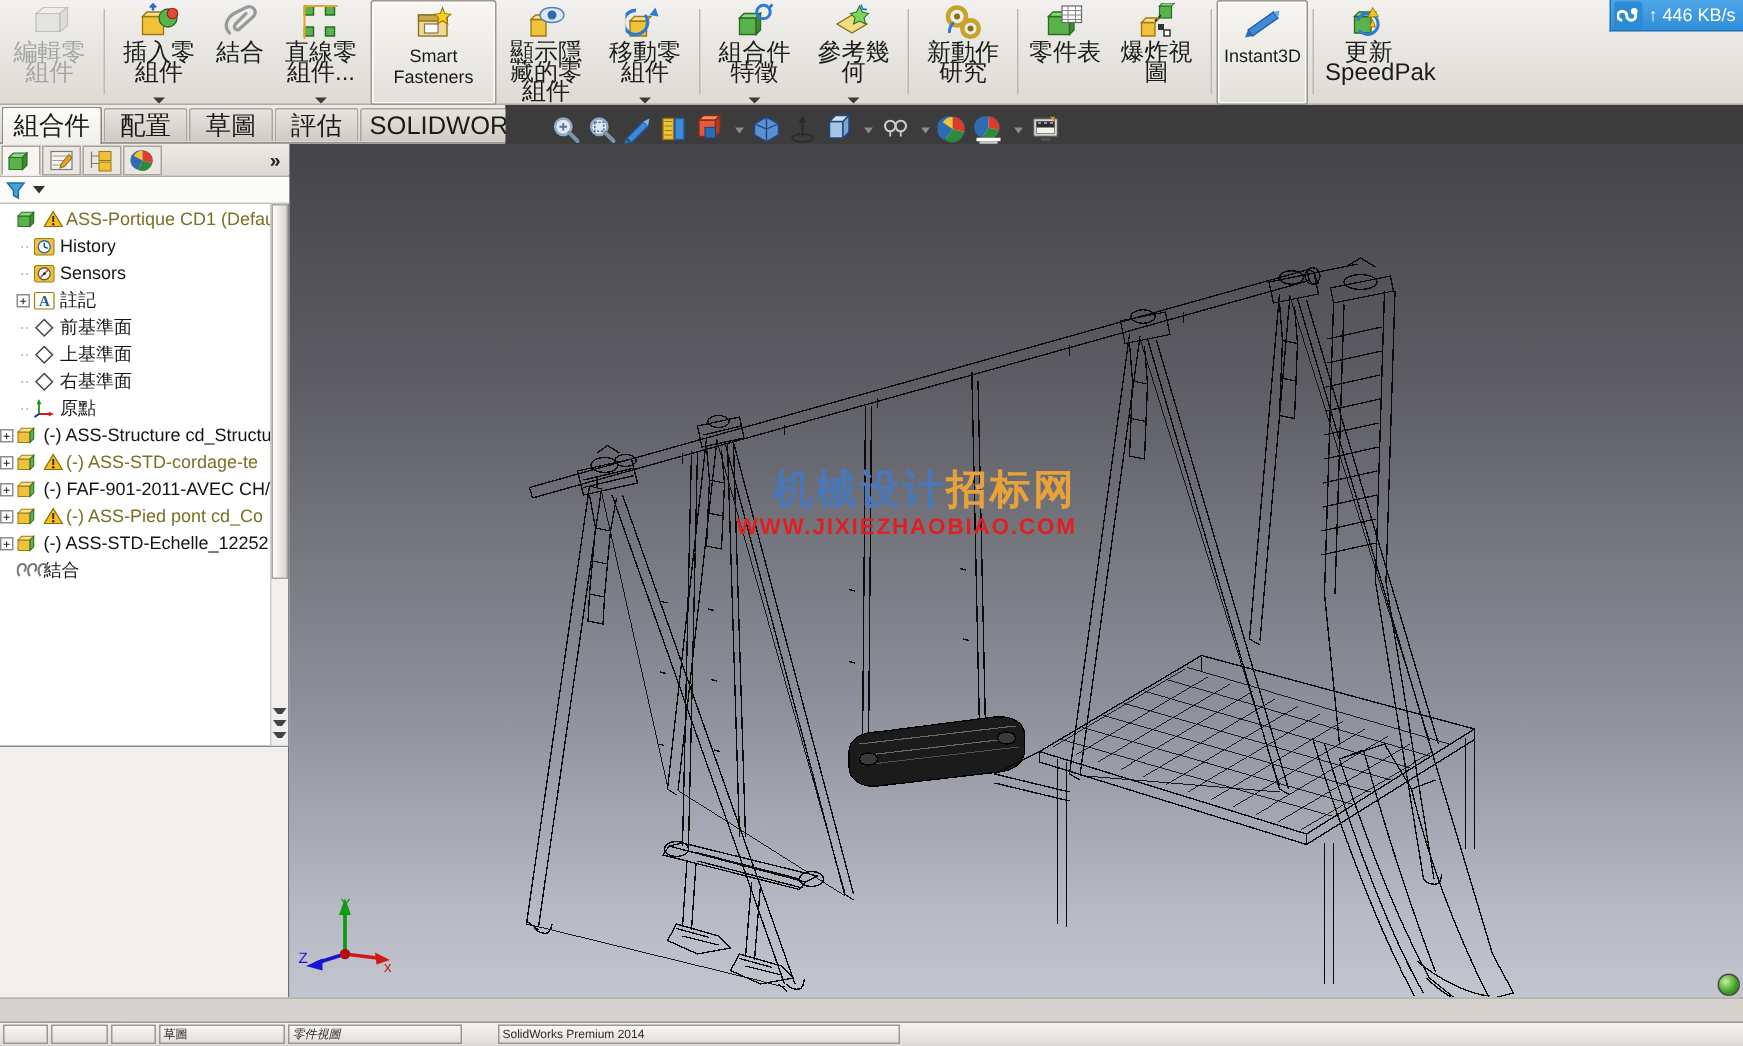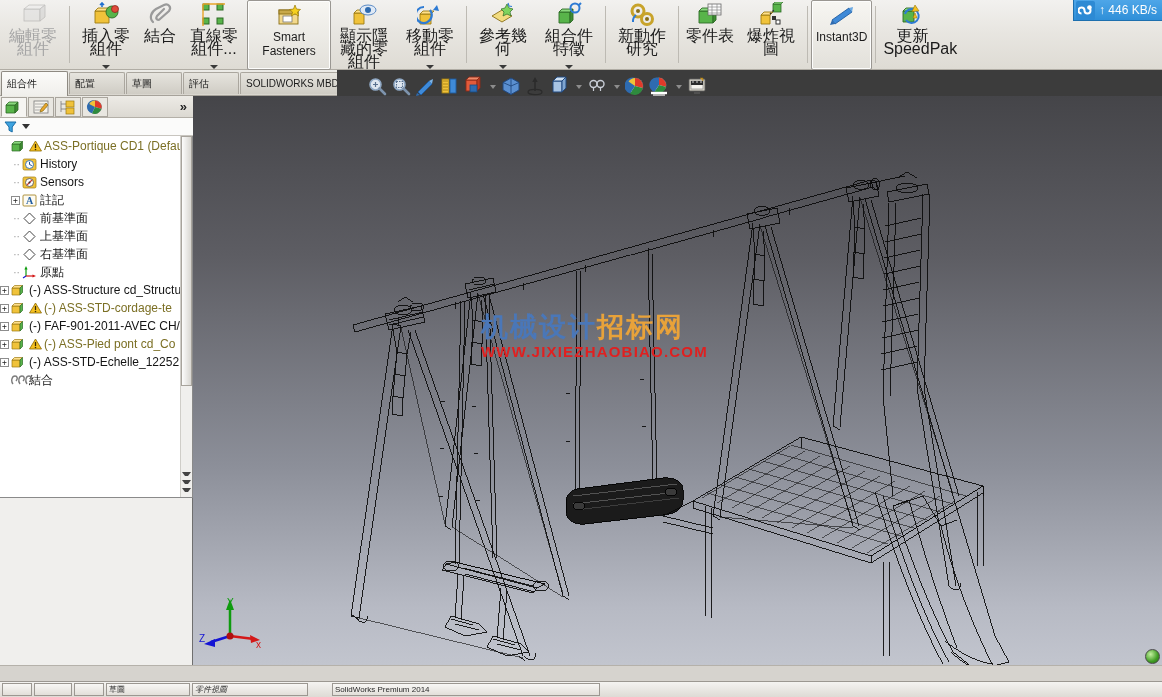--- a/index.html
+++ b/index.html
@@ -47,21 +47,21 @@
     position:absolute; left:0; top:70px; width:1162px; height:26px;
     background:#3c3c3c;
   }
   #tabstrip .tabs-bg {
     position:absolute; left:0; top:0; height:26px; width:337px;
     background:linear-gradient(to bottom,#ecebe7,#d9d6cf);
     border-bottom:1px solid #a6a29a;
   }
   .tab {
     position:absolute; top:2px; height:22px; line-height:21px;
-    font-size:10px; color:#1a1a1a; 
+    font-size:17px; color:#1a1a1a; text-align:center;
     border:1px solid #aaa69e; border-bottom:none;
     background:linear-gradient(to bottom,#e6e4de,#cfccc4);
     border-radius:2px 2px 0 0; padding:0 5px;
   }
   .tab.active {
     background:linear-gradient(to bottom,#fbfbf9,#f0efeb);
     top:1px; height:25px; line-height:24px; font-weight:normal;
     border-color:#8e8a82; z-index:3;
   }
 
@@ -151,22 +151,22 @@
     position:absolute; left:367px; top:75px; height:24px;
     display:flex; align-items:center; gap:2px; z-index:12;
   }
   .hud-ico { width:22px; height:22px; position:relative; }
   .hud-caret {
     width:0;height:0;border-left:3.5px solid transparent;
     border-right:3.5px solid transparent;border-top:4px solid #8d8d8d;
     margin:0 3px;
   }
   #watermark {
-    position:absolute; left:288px; top:216px; z-index:6;
-    text-align:left; pointer-events:none;
+    position:absolute; left:298px; top:216px; z-index:6;
+    text-align:right; pointer-events:none;
   }
   #wm-cn { font-size:27px; letter-spacing:2px; font-weight:bold; line-height:30px;
            font-family:"DejaVu Sans","Liberation Sans",sans-serif; }
   #wm-cn .b { color:#4a77b8; }
   #wm-cn .o { color:#e8a23a; }
   #wm-url { font-size:15px; color:#e02020; letter-spacing:1.2px; font-weight:bold;
             font-family:"Liberation Sans",sans-serif; margin-top:1px; }
   #triad { position:absolute; left:5px; top:497px; width:70px; height:62px; z-index:7;}
 
   
@@ -296,41 +296,41 @@
         </svg>
       </div>
       <div class="rb-lbl">移動零
 組件</div>
       <div class="rb-caret"></div>
     </div>
     <div class="rb-sep"></div>
     <div class="rb-item">
       <div class="rb-ico">
         <svg width="26" height="26" viewBox="0 0 26 26" opacity="1">
-          <path d="M2,14 L12,8 L22,14 L12,20 Z" fill="#f2dc80" stroke="#8a6f18" stroke-width=".9"></path>
-          <path d="M17,2 L19,6 L23,7 L20,10 L21,14 L17,12 L13,14 L14,10 L11,7 L15,6 Z" fill="#7ed45e" stroke="#2e6b26" stroke-width=".7"></path>
-          <path d="M18,1 L19,4 L22,4.5" stroke="#2e7bd4" stroke-width="1.2" fill="none"></path>
-        </svg>
-      </div>
-      <div class="rb-lbl">參考幾
-何</div>
-      <div class="rb-caret"></div>
-    </div>
-    <div class="rb-item">
-      <div class="rb-ico">
-        <svg width="26" height="26" viewBox="0 0 26 26" opacity="1">
           <path d="M3,10 L3,21 L14,21 L14,10 Z" fill="#58b44a" stroke="#2e6b26" stroke-width=".9"></path>
           <path d="M3,10 L6,7 L17,7 L14,10 Z" fill="#8ad97e" stroke="#2e6b26" stroke-width=".9"></path>
           <path d="M14,10 L17,7 L17,18 L14,21 Z" fill="#3e8c32" stroke="#2e6b26" stroke-width=".9"></path>
           <circle cx="19" cy="6" r="4.5" fill="none" stroke="#2e7bd4" stroke-width="2"></circle>
           <path d="M23,3 L25,1" stroke="#2e7bd4" stroke-width="2"></path>
         </svg>
       </div>
       <div class="rb-lbl">組合件
 特徵</div>
+      <div class="rb-caret"></div>
+    </div>
+    <div class="rb-item">
+      <div class="rb-ico">
+        <svg width="26" height="26" viewBox="0 0 26 26" opacity="1">
+          <path d="M2,14 L12,8 L22,14 L12,20 Z" fill="#f2dc80" stroke="#8a6f18" stroke-width=".9"></path>
+          <path d="M17,2 L19,6 L23,7 L20,10 L21,14 L17,12 L13,14 L14,10 L11,7 L15,6 Z" fill="#7ed45e" stroke="#2e6b26" stroke-width=".7"></path>
+          <path d="M18,1 L19,4 L22,4.5" stroke="#2e7bd4" stroke-width="1.2" fill="none"></path>
+        </svg>
+      </div>
+      <div class="rb-lbl">參考幾
+何</div>
       <div class="rb-caret"></div>
     </div>
     <div class="rb-sep"></div>
     <div class="rb-item">
       <div class="rb-ico">
         <svg width="26" height="26" viewBox="0 0 26 26" opacity="1">
           <circle cx="9" cy="9" r="6" fill="none" stroke="#c8a32a" stroke-width="3"></circle>
           <circle cx="9" cy="9" r="2" fill="#8a6f18"></circle>
           <circle cx="18" cy="17" r="5.5" fill="none" stroke="#c8a32a" stroke-width="3"></circle>
           <circle cx="18" cy="17" r="2" fill="#8a6f18"></circle>

